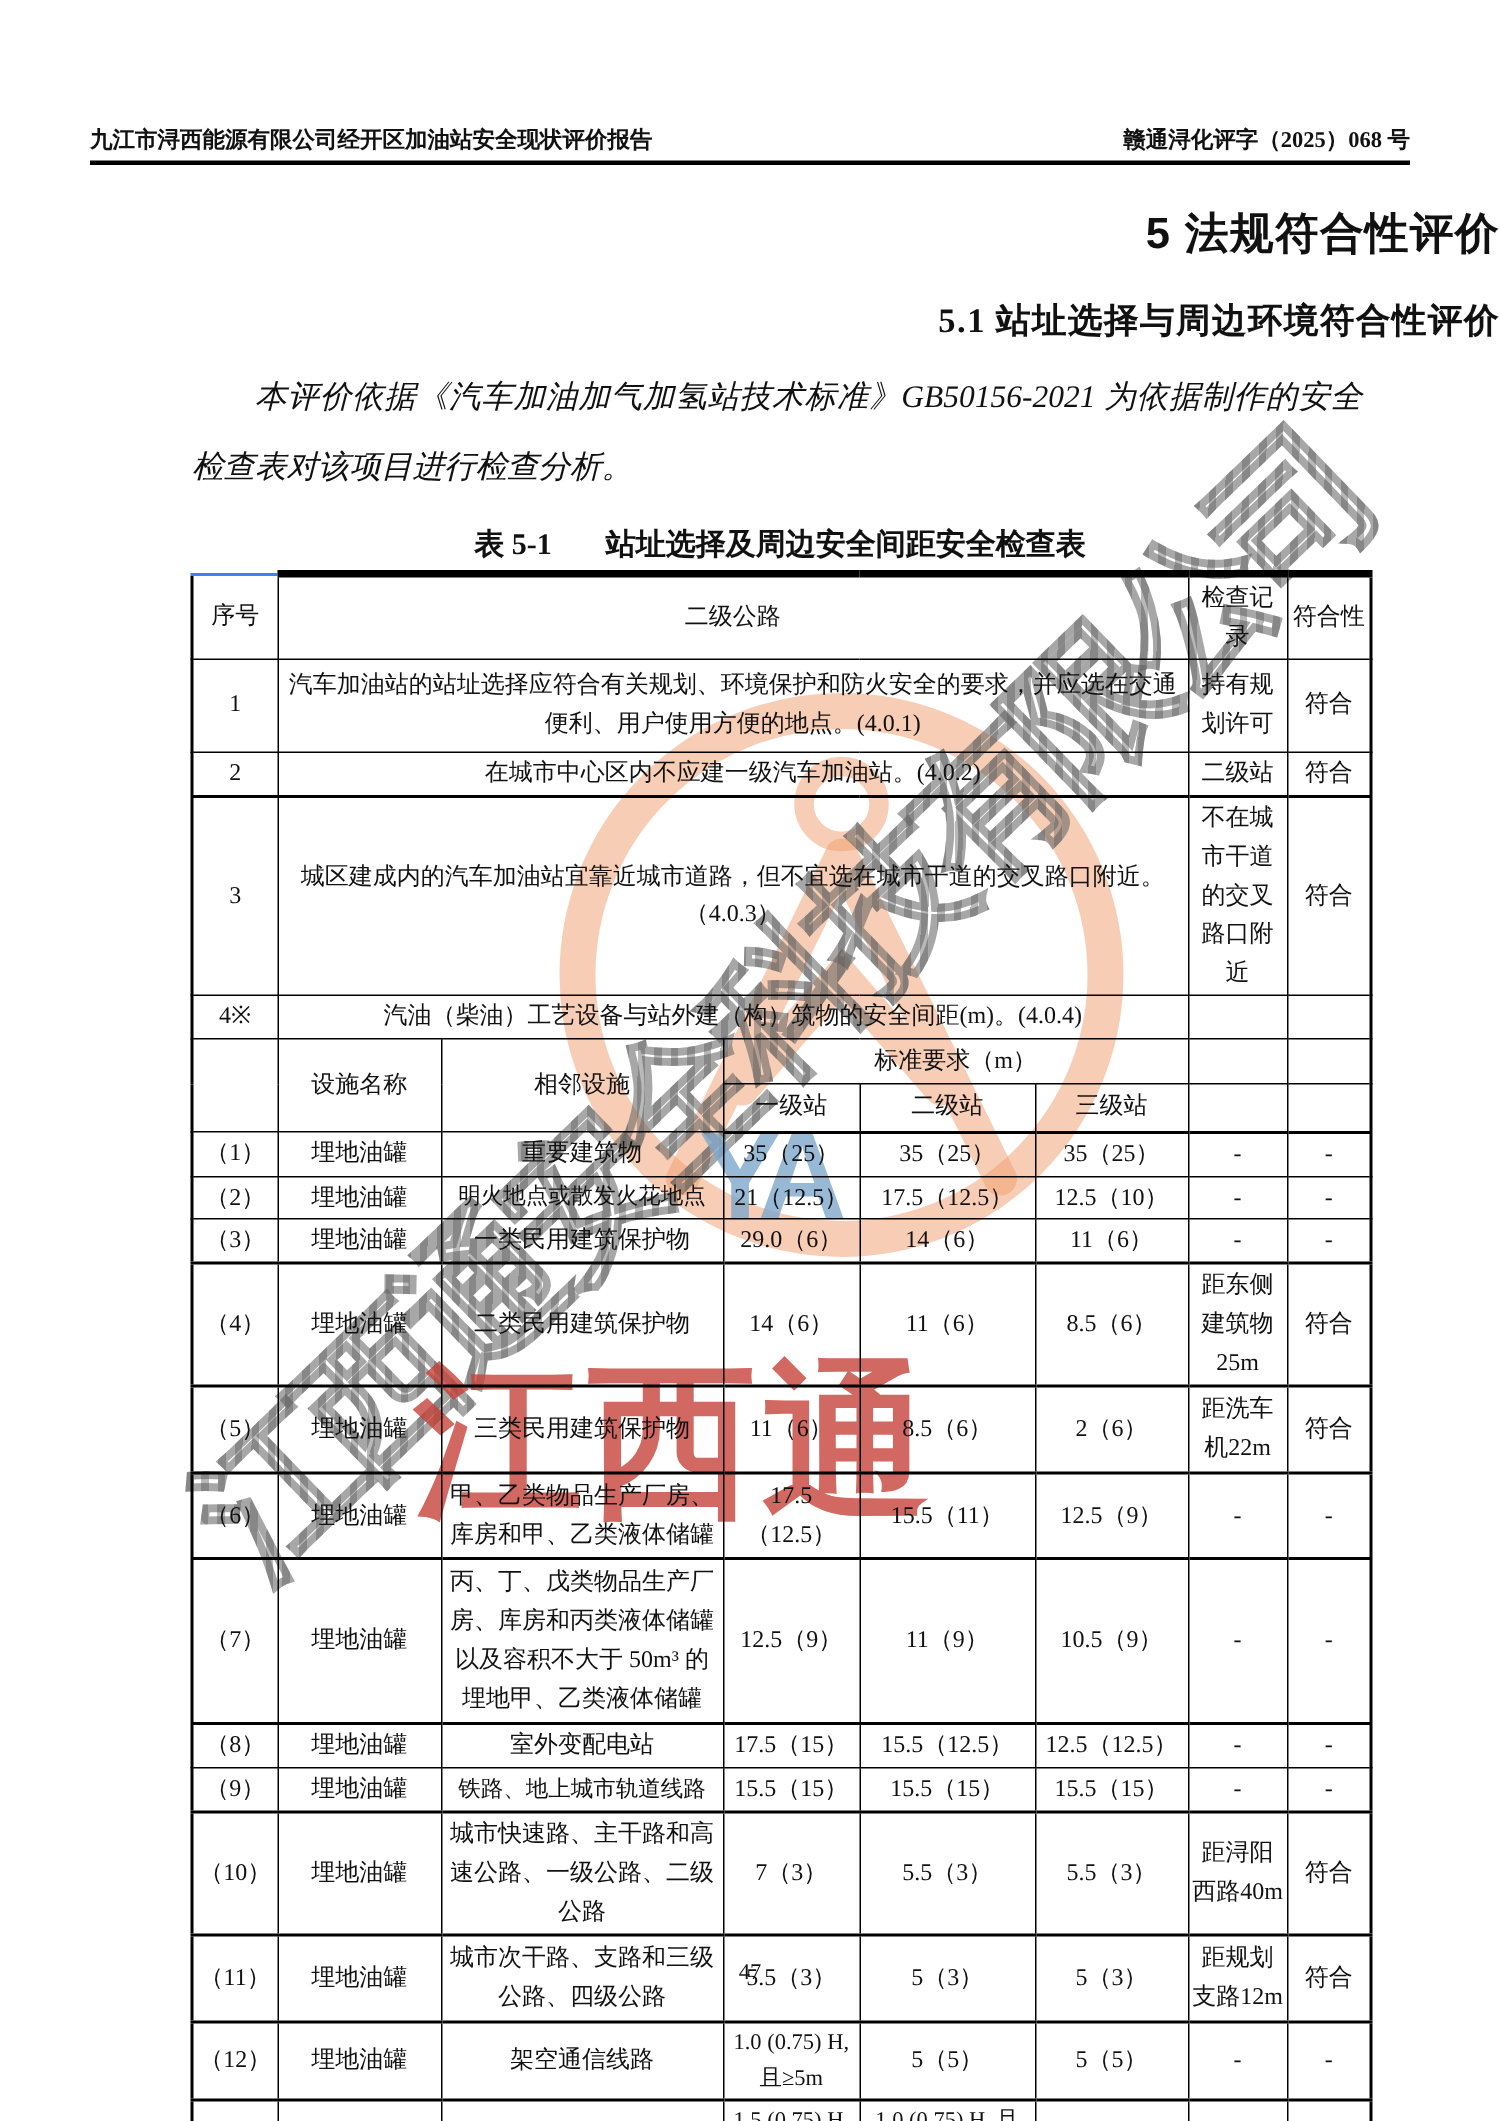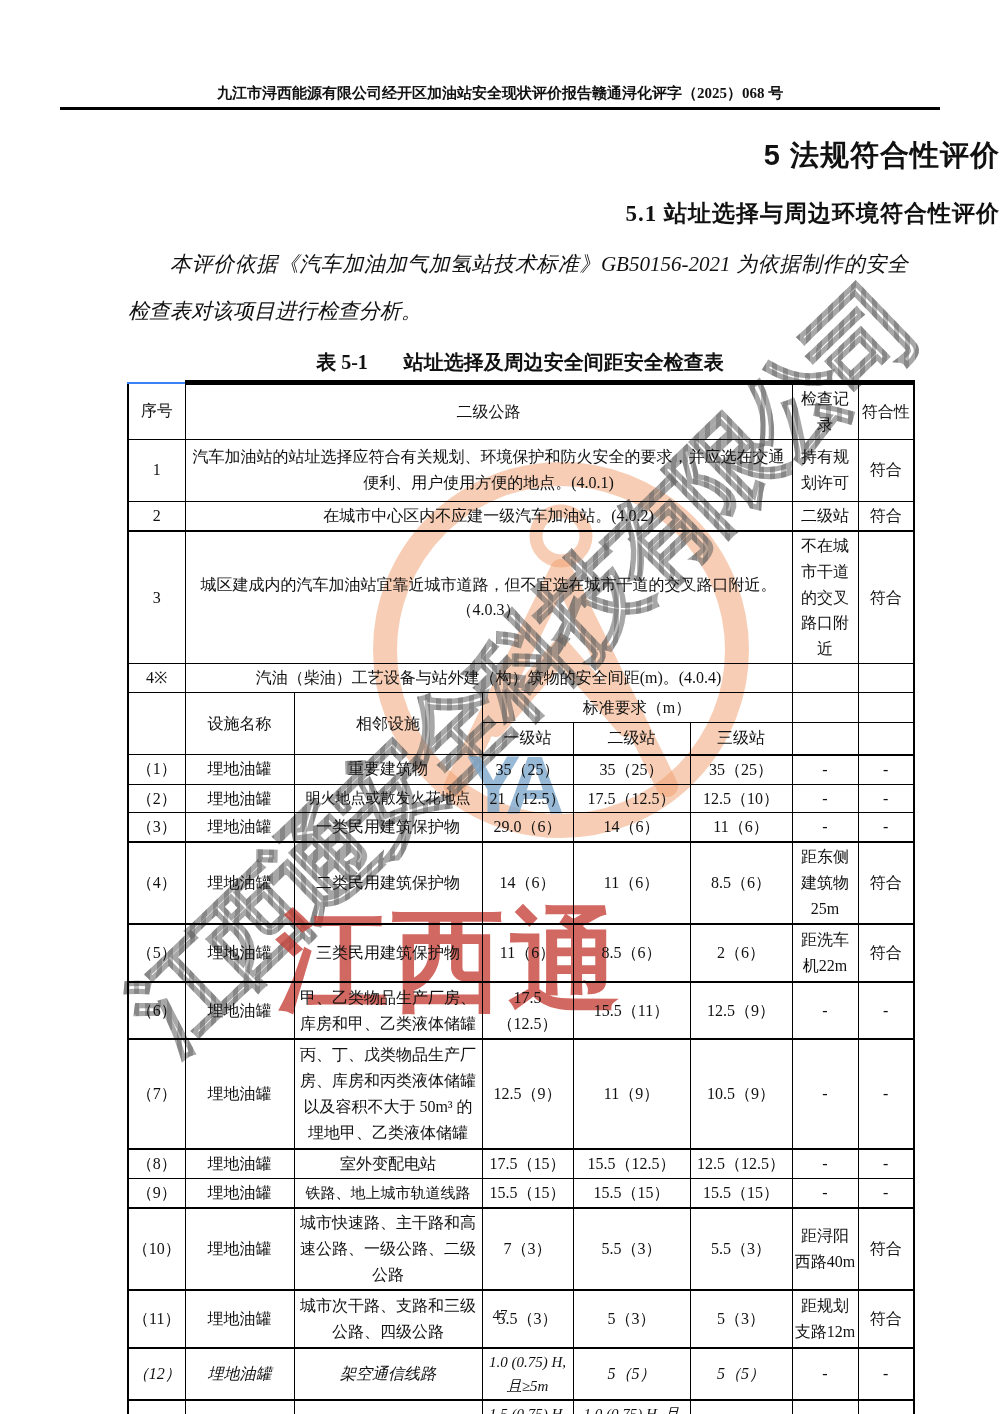--- a/index.html
+++ b/index.html
@@ -43,21 +43,21 @@
     left:466px;top:738px;
     font-family:"Liberation Sans","DejaVu Sans",sans-serif;
     font-weight:bold;
     font-size:82px;
     letter-spacing:-8px;
     color:rgba(125,168,204,0.8);
   }
   
   .content{position:relative;z-index:1;}
   .page-head{
-    display:flex;justify-content:center;align-items:flex-end;
+    display:flex;justify-content:space-between;align-items:flex-end;
     margin:84px 60px 0 60px;
     font-size:15px;font-weight:bold;
   }
   .head-rule{
     margin:4px 60px 0 60px;
     border-bottom:3px solid #000;
     height:0;
   }
   h1.t1{
     margin:26px 0 0 128px;
@@ -105,21 +105,21 @@
   table.chk{border:2px solid #000;}
   table.chk tr.top-th th{border-top:5px solid #000;}
   table.chk tr.top-th th.seq-th{border-top:2px solid #3b82f6;}
   table.chk tr.thick td, table.chk tr.thick th{border-bottom:2.5px solid #000;}
   td.c-blue, th.c-blue{background:#cbdbec;}
   table.chk .small{font-size:15px;}
   
   tr.h30{height:30px;} tr.h62{height:62px;} tr.h27{height:27px;}
   tr.h110{height:110px;} tr.h26{height:26px;} tr.h32{height:32px;}
   tr.h28{height:28px;} tr.h58{height:58px;} tr.h57{height:57px;}
-  tr.h55{height:38px;font-style:italic;}
+  tr.h55{height:38px;}
   .page-num{
     position:absolute;bottom:90px;left:0;width:100%;
     text-align:center;font-size:15px;z-index:1;
   }
 </style>
 </head>
 <body>
 
 <div class="page">
 

